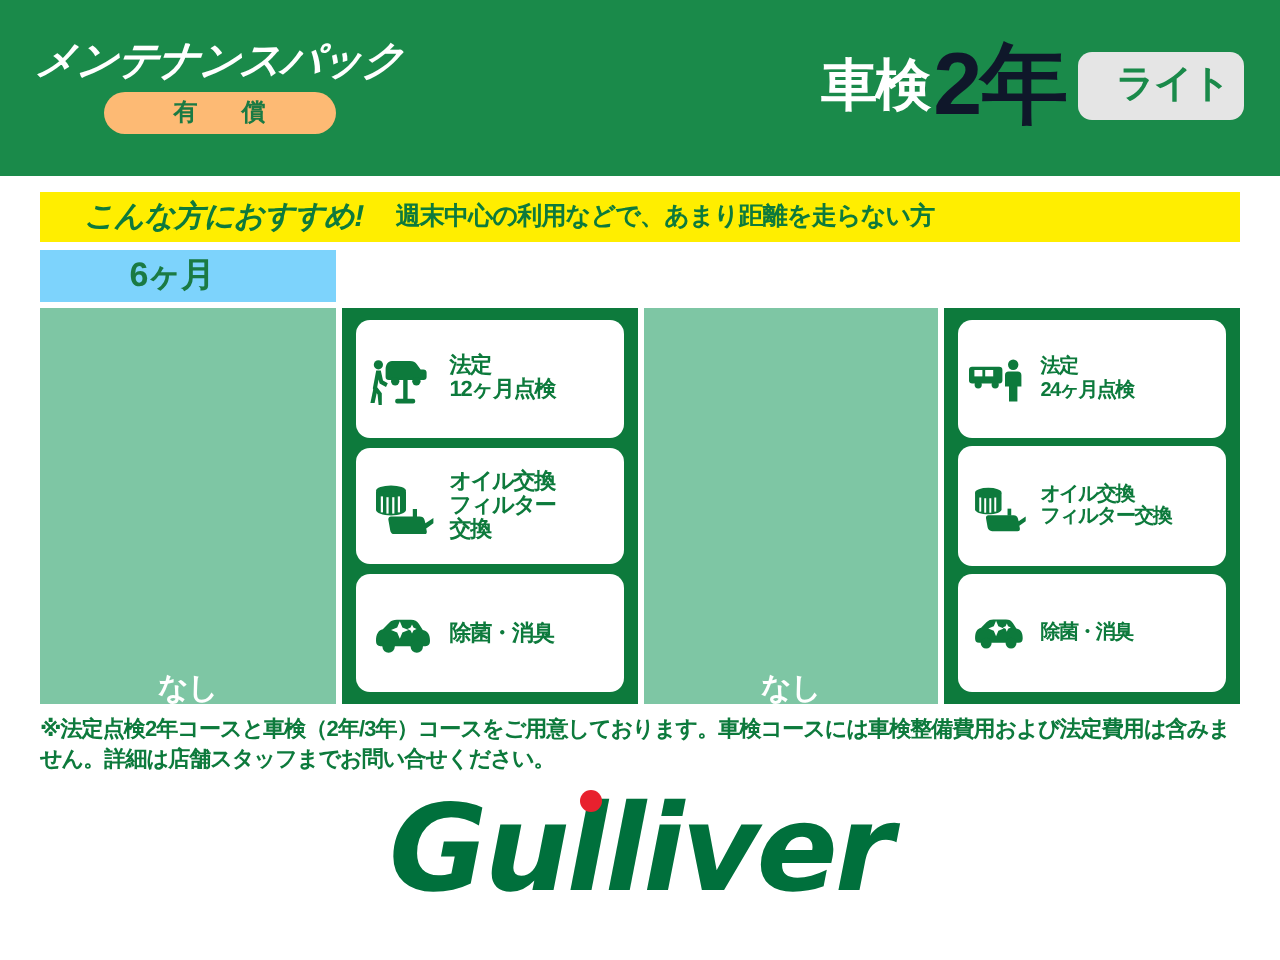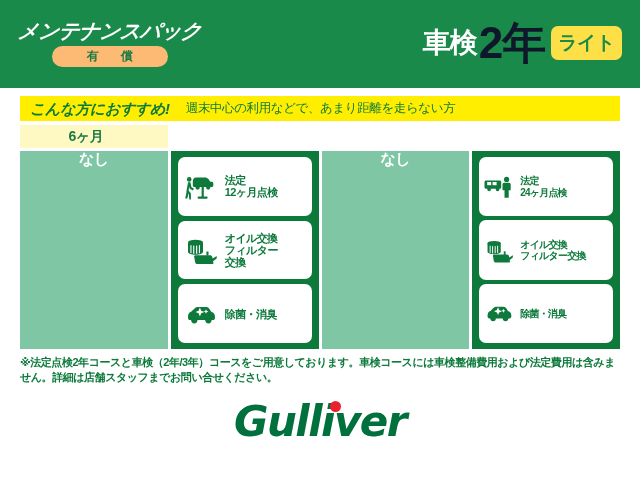--- a/index.html
+++ b/index.html
@@ -80,78 +80,78 @@
   }
   .hr-yellow {
     color: #0f172a;
     font-size: 44px;
     font-weight: bold;
     line-height: 1;
     letter-spacing: -1px;
     white-space: nowrap;
   }
   .light-badge {
-    background: #fde047;
+    background: #e5e5e5;
     color: #1a8a4a;
     font-size: 19px;
     font-weight: bold;
     line-height: 1;
     border-radius: 7px;
-    padding: 7px 7px 8px 7px;
+    padding: 7px 7px 8px 19px;
     letter-spacing: -0.5px;
     margin: 16px 4px;
     white-space: nowrap;
   }
 
   
   .recommend-wrap {
     padding: 8px 20px 0 20px;
     box-sizing: border-box;
   }
   .recommend {
     background: #ffee00;
     height: 25px;
     display: flex;
     align-items: center;
-    padding-left: 10px;
+    padding-left: 22px;
     box-sizing: border-box;
     gap: 16px;
   }
   .rec-lead {
     color: #0d7a3c;
     font-size: 15px;
     font-weight: bold;
     font-style: italic;
     line-height: 1;
     letter-spacing: -0.3px;
     white-space: nowrap;
   }
   .rec-body {
     color: #0d7a3c;
     font-size: 12.5px;
-    font-weight: normal;
+    font-weight: bold;
     line-height: 1;
     letter-spacing: -0.4px;
     white-space: nowrap;
   }
 
   
   .table-wrap {
     padding: 4px 20px 0 20px;
     box-sizing: border-box;
   }
   .col-headers {
     display: grid;
     grid-template-columns: repeat(4, 1fr);
     gap: 3px;
   }
   .col-header {
-    background: #fef9c3;
+    background: #7dd3fc;
     color: #1a7a43;
-    font-size: 14px;
+    font-size: 17px;
     font-weight: bold;
     text-align: center;
     padding: 4px 16px 5px 0;
     line-height: 1;
     letter-spacing: -0.5px;
   }
 
   .col-bodies {
     display: grid;
     grid-template-columns: repeat(4, 1fr);
@@ -160,21 +160,21 @@
     height: 198px;
   }
   .col-body {
     box-sizing: border-box;
     display: flex;
     flex-direction: column;
   }
   .col-body.empty {
     background: #7ec6a4;
     align-items: center;
-    justify-content: flex-start;
+    justify-content: flex-end;
   }
   .col-body.filled {
     background: #0d7a3c;
     padding: 6px 7px;
     gap: 5px;
     justify-content: flex-start;
   }
   .col-body.filled.four {
     gap: 4px;
   }
@@ -237,21 +237,21 @@
     justify-content: center;
     height: 70px;
     margin-top: 2px;
   }
   .logo {
     position: relative;
     display: inline-block;
   }
   .logo-text {
     color: #00703c;
-    font-size: 42px;
+    font-size: 60px;
     font-weight: bold;
     font-style: italic;
     letter-spacing: -1.5px;
     line-height: 1;
     font-family: "DejaVu Sans", "Liberation Sans", sans-serif;
   }
   .logo-dot {
     position: absolute;
     width: 11px;
     height: 11px;

